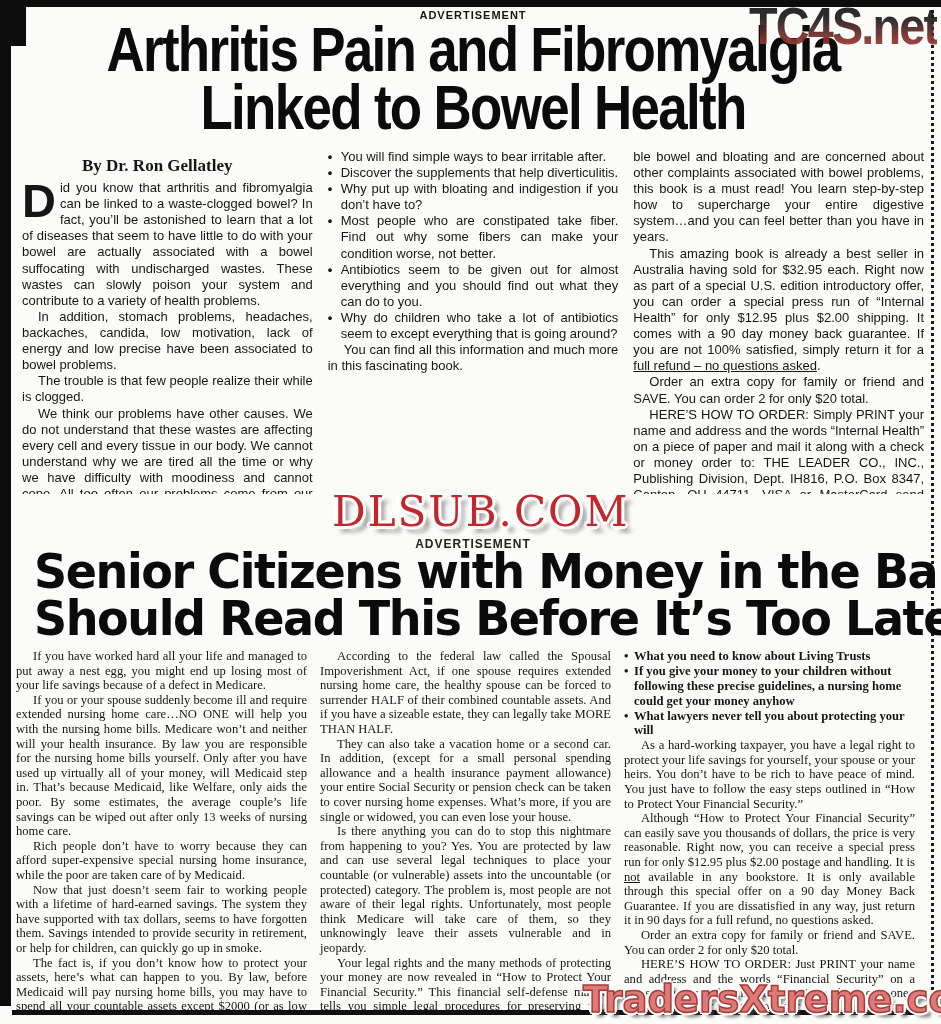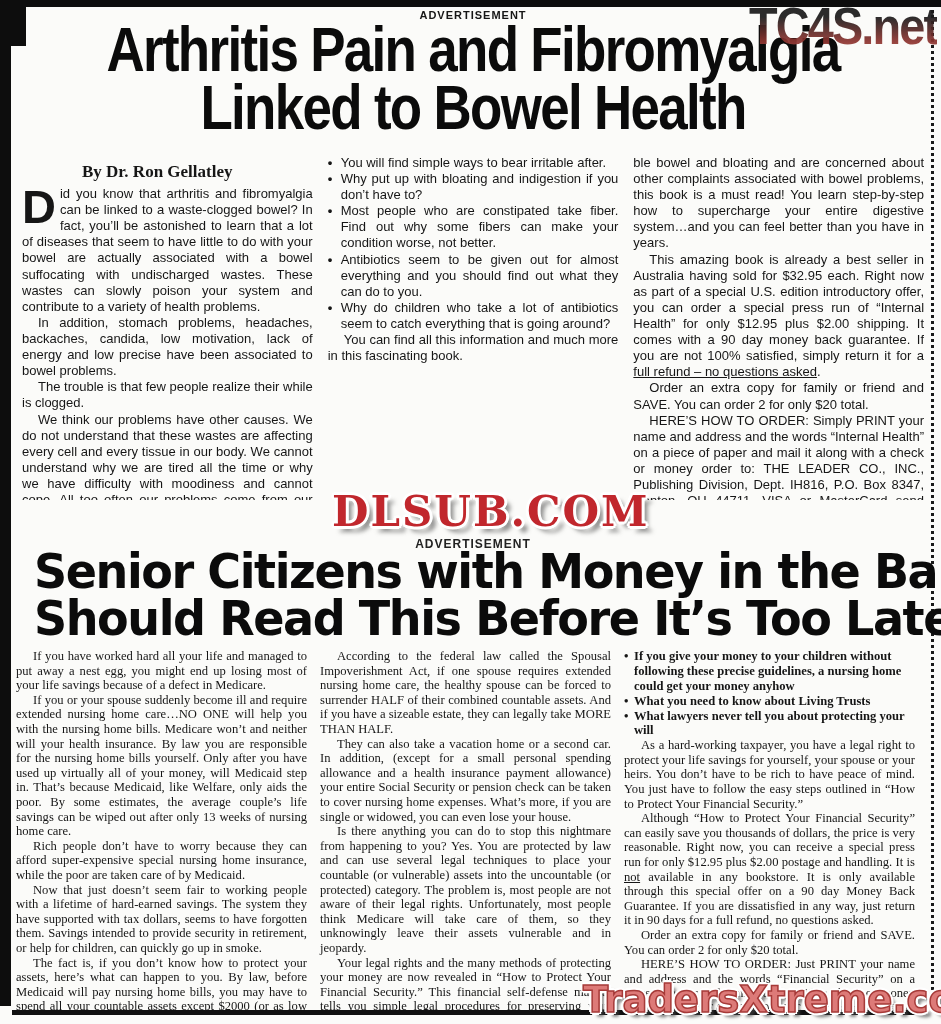--- a/index.html
+++ b/index.html
@@ -17,21 +17,21 @@
   .edge-left-notch { position:absolute; top:0; left:0; width:26px; height:46px; background:#0d0d0d; }
   .edge-right { position:absolute; top:10px; right:7px; width:0; height:992px; border-left:3px dotted #1a1a1a; }
   .rule-bottom { position:absolute; left:12px; right:18px; top:1010px; height:5px; background:#101010; }
 
   
   .a1 { position:absolute; left:22px; right:17px; top:9px; }
   .kicker { text-align:center; font-weight:bold; font-size:11px; letter-spacing:1px; }
   .h1line { text-align:center; font-weight:bold; font-size:63px; line-height:0.92; letter-spacing:-2px;
             transform:scaleX(0.84); transform-origin:50% 0; white-space:nowrap; color:#0b0b0b; }
   .byline { font-family:"Liberation Serif", serif; font-weight:bold; font-size:17px; margin:6px 0 4px 60px; }
-  .a1cols { display:flex; gap:15px; height:345px; overflow:hidden; margin-top:18px; }
+  .a1cols { display:flex; gap:15px; height:345px; overflow:hidden; margin-top:12px; }
   .a1col { flex:1 1 0; font-size:13px; line-height:1.24; text-align:justify; }
   .a1col p { text-indent:16px; }
   .a1col p.noindent { text-indent:0; }
   .dropcap { float:left; font-weight:bold; font-size:47px; line-height:0.78; padding:3px 4px 0 0; }
   .subhead { font-weight:bold; margin-top:10px; text-align:left; }
   .blist { list-style:none; }
   .blist li { padding-left:13px; position:relative; text-align:justify; }
   .blist li::before { content:"•"; position:absolute; left:0; top:0; font-weight:bold; }
   .uline { text-decoration:underline; }
   .kicker2 { position:absolute; left:0; right:0; top:528px; text-align:center; font-weight:bold; font-size:12px; letter-spacing:1px; color:#222; }
@@ -52,21 +52,21 @@
   
   .wm-top {
     position:absolute; top:-4px; right:4px;
     font-family:"Liberation Sans", sans-serif; font-weight:bold; font-size:52px; letter-spacing:-2px;
     background:linear-gradient(180deg,#1c1c1c 35%, #8c3430 75%, #b05a50 100%);
     -webkit-background-clip:text; background-clip:text; color:transparent;
     opacity:0.93; transform:scaleX(0.9); transform-origin:100% 0; z-index:9;
   }
   .wm-mid {
     position:absolute; left:332px; top:487px;
-    font-family:"DejaVu Serif", serif; font-weight:bold; font-size:42px; letter-spacing:2px;
+    font-family:"DejaVu Serif", serif; font-weight:normal; font-size:42px; letter-spacing:2px;
     color:#c1272d; z-index:9; white-space:nowrap;
     text-shadow:
       -3px 0 0 #fff, 3px 0 0 #fff, 0 -3px 0 #fff, 0 3px 0 #fff,
       -2px -2px 0 #fff, 2px -2px 0 #fff, -2px 2px 0 #fff, 2px 2px 0 #fff,
       6px 6px 4px rgba(60,60,60,0.55);
   }
   .wm-bottom {
     position:absolute; left:583px; top:978px;
     font-family:"DejaVu Sans", sans-serif; font-weight:bold; font-size:37px; letter-spacing:0;
     color:#dd7a78; -webkit-text-stroke:1.5px #a63a38; z-index:9; white-space:nowrap;
@@ -101,24 +101,25 @@
       <p class="noindent"><span class="dropcap">D</span><span>id you know that arthritis and fibromyalgia can be linked to a waste-clogged bowel? In fact, you’ll be astonished to learn that a lot of diseases that seem to have little to do with your bowel are actually associated with a bowel suffocating with undischarged wastes. These wastes can slowly poison your system and contribute to a variety of health problems.</span></p>
       <p>In addition, stomach problems, headaches, backaches, candida, low motivation, lack of energy and low precise have been associated to bowel problems.</p>
       <p>The trouble is that few people realize their while is clogged.</p>
       <p>We think our problems have other causes. We do not understand that these wastes are affecting every cell and every tissue in our body. We cannot understand why we are tired all the time or why we have difficulty with moodiness and cannot cope. All too often our problems come from our bowel.</p>
 
     </div>
 
     <div class="a1col">
       <ul class="blist">
         <li>You will find simple ways to bear irritable after.</li>
+        <li>Discover the supplements that help diverticulitis.</li>
         <li>Why put up with bloating and indigestion if you don’t have to?</li>
         <li>Most people who are constipated take fiber. Find out why some fibers can make your condition worse, not better.</li>
         <li>Antibiotics seem to be given out for almost everything and you should find out what they can do to you.</li>
-        <li>Why do children who take a lot of antibiotics seem to catch everything that is going around?</li>
+        <li>Why do children who take a lot of antibiotics seem to except everything that is going around?</li>
       </ul>
       <p>You can find all this information and much more in this fascinating book.</p>
 
     </div>
 
     <div class="a1col">
       <p class="noindent">ble bowel and bloating and are concerned about other complaints associated with bowel problems, this book is a must read! You learn step-by-step how to supercharge your entire digestive system…and you can feel better than you have in years.</p>
       <p><span>This amazing book is already a best seller in Australia having sold for $32.95 each. Right now as part of a special U.S. edition introductory offer, you can order a special press run of “Internal Health” for only $12.95 plus $2.00 shipping. It comes with a 90 day money back guarantee. If you are not 100% satisfied, simply return it for a </span><span class="uline">full refund – no questions asked</span><span>.</span></p>
       <p>Order an extra copy for family or friend and SAVE. You can order 2 for only $20 total.</p>
       <p>HERE’S HOW TO ORDER: Simply PRINT your name and address and the words “Internal Health” on a piece of paper and mail it along with a check or money order to: THE LEADER CO., INC., Publishing Division, Dept. IH816, P.O. Box 8347, Canton, OH 44711. VISA or MasterCard send card number and expiration date. Act now. Orders will be fulfilled on a first come, first served basis.</p>
@@ -146,22 +147,22 @@
     <div class="a2col">
       <p>According to the federal law called the Spousal Impoverishment Act, if one spouse requires extended nursing home care, the healthy spouse can be forced to surrender HALF of their combined countable assets. And if you have a sizeable estate, they can legally take MORE THAN HALF.</p>
       <p>They can also take a vacation home or a second car. In addition, (except for a small personal spending allowance and a health insurance payment allowance) your entire Social Security or pension check can be taken to cover nursing home expenses. What’s more, if you are single or widowed, you can even lose your house.</p>
       <p>Is there anything you can do to stop this nightmare from happening to you? Yes. You are protected by law and can use several legal techniques to place your countable (or vulnerable) assets into the uncountable (or protected) category. The problem is, most people are not aware of their legal rights.  Unfortunately, most people think Medicare will take care of them, so they unknowingly leave their assets vulnerable and in jeopardy.</p>
       <p>Your legal rights and the many methods of protecting your money are now revealed in “How to Protect Your Financial Security.” This financial self-defense manual tells you simple legal procedures for preserving your money and warns of pitfalls to avoid. Here is some of the valuable material you learn:</p>
 
     </div>
 
     <div class="a2col">
       <ul class="blist2">
+        <li>What you need to know about Living Trusts</li>
         <li>If you give your money to your children without following these precise guidelines, a nursing home could get your money anyhow</li>
-        <li>What you need to know about Living Trusts</li>
         <li>What lawyers never tell you about protecting your will</li>
       </ul>
       <p>As a hard-working taxpayer, you have a legal right to protect your life savings for yourself, your spouse or your heirs. You don’t have to be rich to have peace of mind. You just have to follow the easy steps outlined in “How to Protect Your Financial Security.”</p>
       <p><span>Although “How to Protect Your Financial Security” can easily save you thousands of dollars, the price is very reasonable. Right now, you can receive a special press run for only $12.95 plus $2.00 postage and handling. It is </span><span class="uline">not</span><span> available in any bookstore. It is only available through this special offer on a 90 day Money Back Guarantee. If you are dissatisfied in any way, just return it in 90 days for a full refund, no questions asked.</span></p>
       <p>Order an extra copy for family or friend and SAVE. You can order 2 for only $20 total.</p>
       <p>HERE’S HOW TO ORDER: Just PRINT your name and address and the words “Financial Security” on a piece of paper and mail it along with a check or money order to: THE LEADER CO., INC., Publishing Division, Dept. FBX521, P.O. Box 8347, Canton, OH 44711. (Make checks payable to The Leader Co., Inc.) VISA or MasterCard, send card number and expiration date. Act now. Don’t leave your assets in jeopardy.</p>
     </div>
   </div>
 </div>
 

